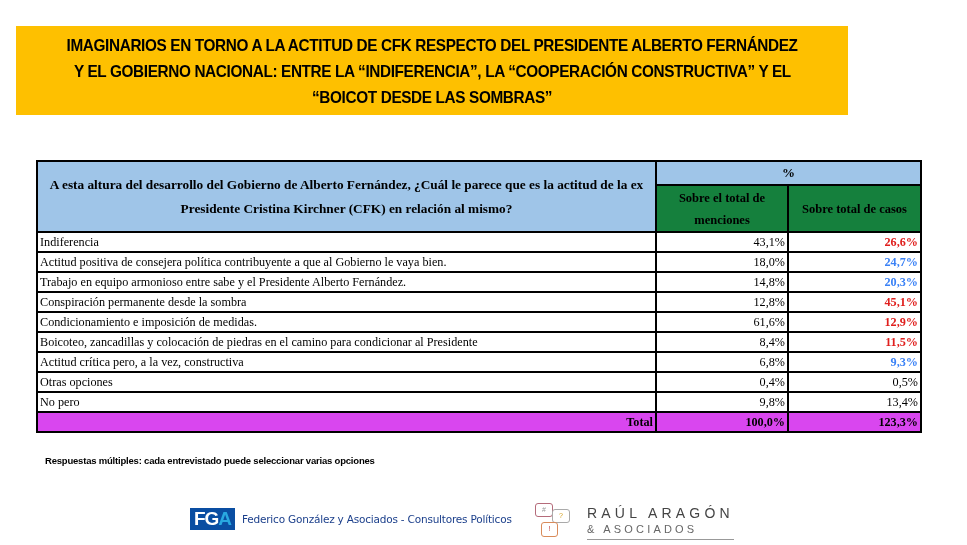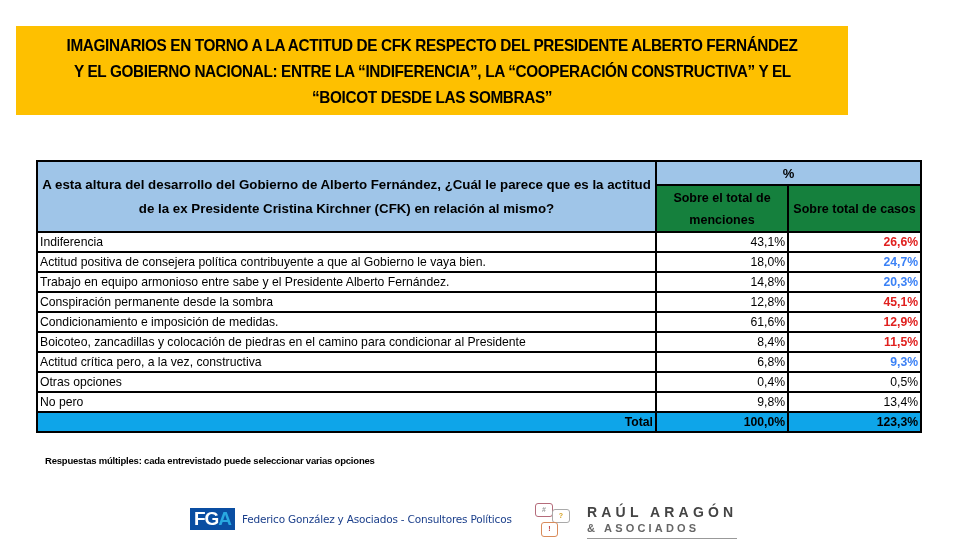--- a/index.html
+++ b/index.html
@@ -7,50 +7,50 @@
   .banner {
     position:absolute; left:16px; top:26px; width:832px; height:89px;
     background:#fec000; display:flex; flex-direction:column; justify-content:center; align-items:center;
   }
   .banner .line {
     font-family:"Liberation Sans", sans-serif; font-weight:bold; font-size:16.5px; line-height:26px;
     letter-spacing:-0.4px; text-align:center; white-space:nowrap; transform:scaleX(0.93);
   }
   table.survey {
     position:absolute; left:36px; top:160px; border-collapse:collapse;
-    font-family:Liberation Sans, sans-serif; table-layout:fixed;
+    font-family:Liberation Serif, serif; table-layout:fixed;
   }
   table.survey td, table.survey th { border:2px solid #000; padding:0 2px; }
   th.q {
     width:613px; background:#9fc5e8; font-weight:bold; font-size:13.3px; line-height:24px;
     text-align:center; padding:0 6px; height:69px;
   }
   th.pct { background:#9fc5e8; font-weight:bold; font-size:13px; height:22px; text-align:center; }
   th.sub { background:#15803d; font-weight:bold; font-size:12.5px; line-height:22px; text-align:center; height:45px; }
   th.c1 { width:126px; }
   th.c2 { width:127px; }
   td { height:18px; font-size:12.2px; line-height:18px; white-space:nowrap; }
   td.label { text-align:left; padding-left:2px; }
   td.num { text-align:right; padding-right:3px; }
   td.red { color:#e0201e; font-weight:bold; }
   td.blue { color:#3b82f6; font-weight:bold; }
-  tr.total td { background:#0ea5e9; font-weight:bold;padding-left:40px; }
+  tr.total td { background:#d946ef; font-weight:bold;padding-left:40px; }
   tr.total td.label { text-align:right; }
   .note {
     position:absolute; left:45px; top:455px; font-size:9.5px; font-weight:bold;
     font-family:"Liberation Sans", sans-serif; letter-spacing:-0.2px;
   }
   .fga { position:absolute; left:190px; top:508px; display:flex; align-items:center; }
   .fga-logo {
     width:45px; height:22px; background:#0a4ea2; color:#fff; font-weight:bold; font-size:19px;
     font-family:"Liberation Sans", sans-serif; display:flex; align-items:center; justify-content:center; letter-spacing:-1px;
   }
   .fga-logo .a { color:#29a8e0; }
   .fga-text { margin-left:7px; font-size:10.5px; color:#1b3f8b; font-family:"DejaVu Sans", sans-serif; letter-spacing:-0.2px; }
-  .ra { position:absolute; left:535px; top:503px; display:flex; align-items:flex-start;font-weight:bold; }
+  .ra { position:absolute; left:535px; top:503px; display:flex; align-items:center; }
   .ra-icon { position:relative; width:42px; height:38px; }
   .bubble { position:absolute; border:1.5px solid; border-radius:3px; font-size:7px; text-align:center; line-height:11px; }
   .ra-text { margin-left:10px; font-family:"Liberation Sans", sans-serif; color:#444; }
   .ra-name { font-size:14px; letter-spacing:4.2px; line-height:18px; }
   .ra-sub { font-size:11px; letter-spacing:3.2px; line-height:14px; color:#666; border-bottom:1px solid #999; padding-bottom:3px; }
 </style>
 </head>
 <body>
 
 <div class="banner">

